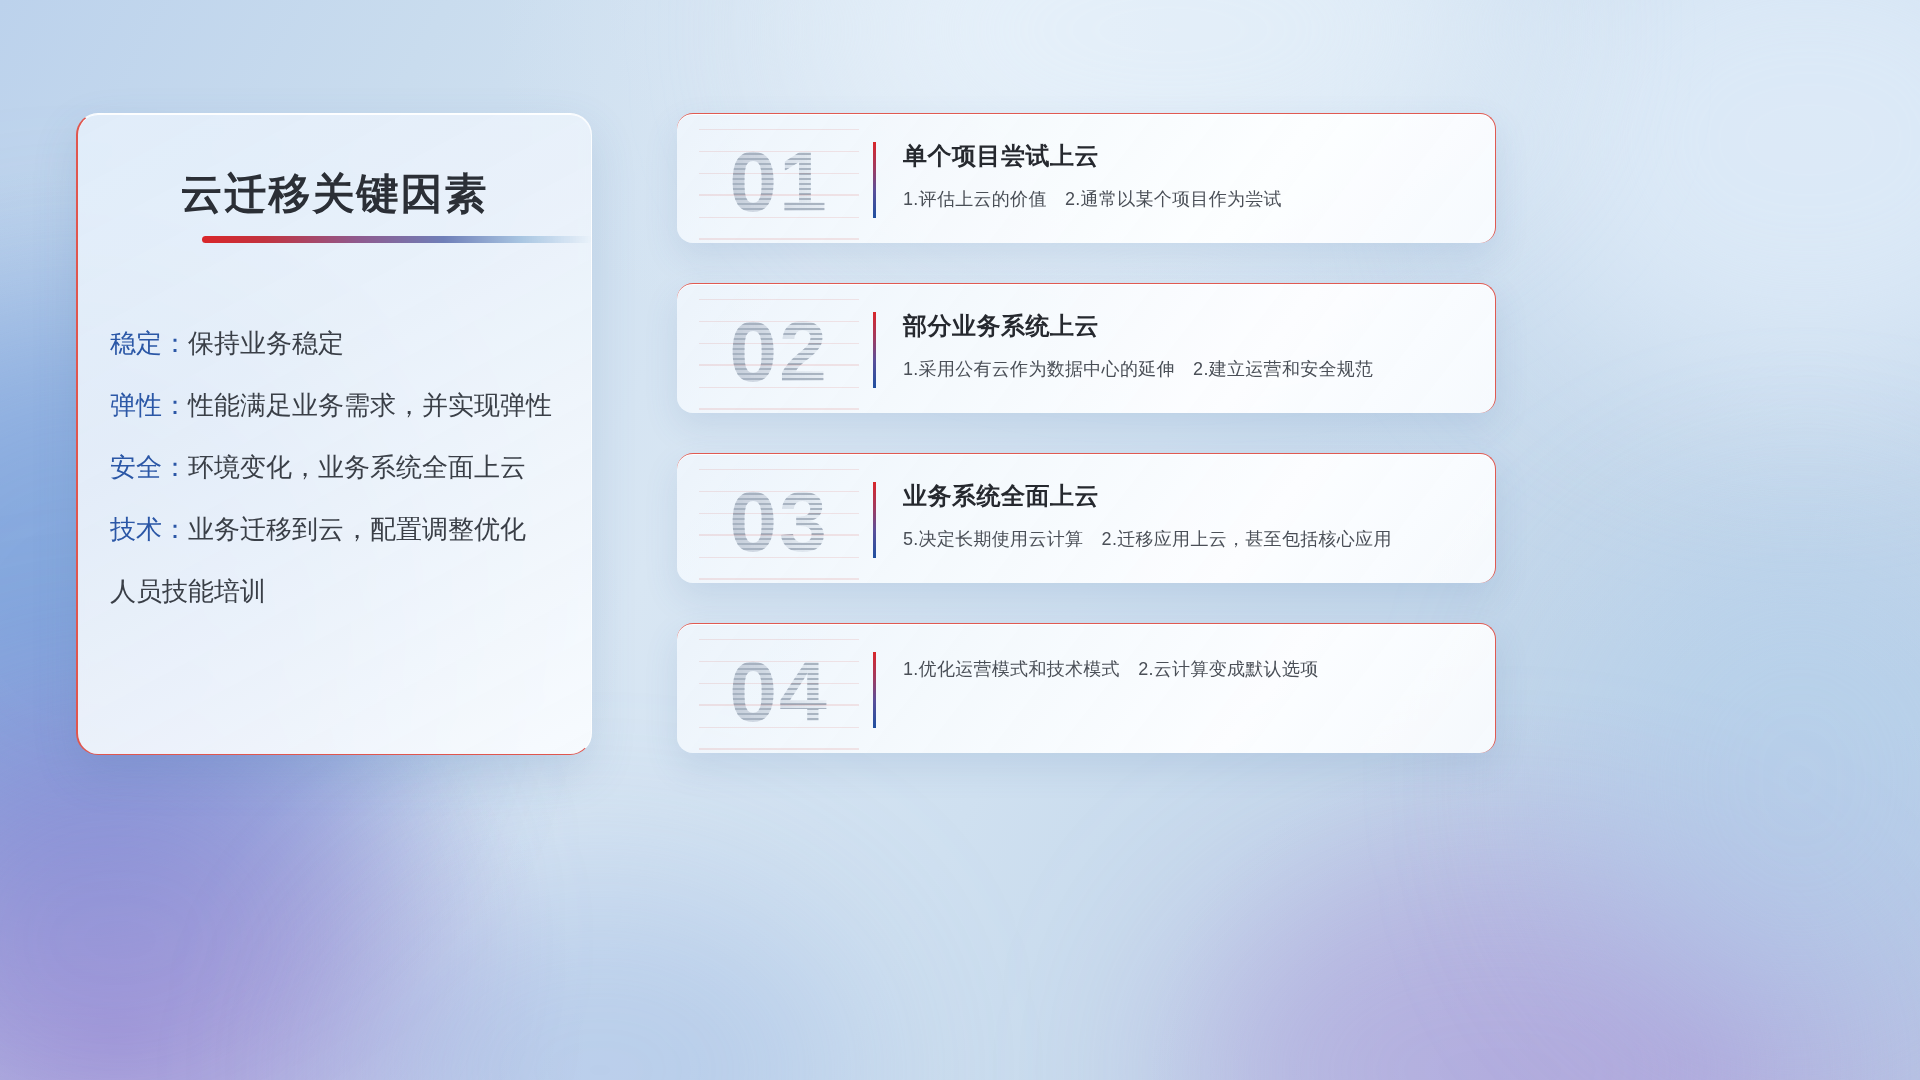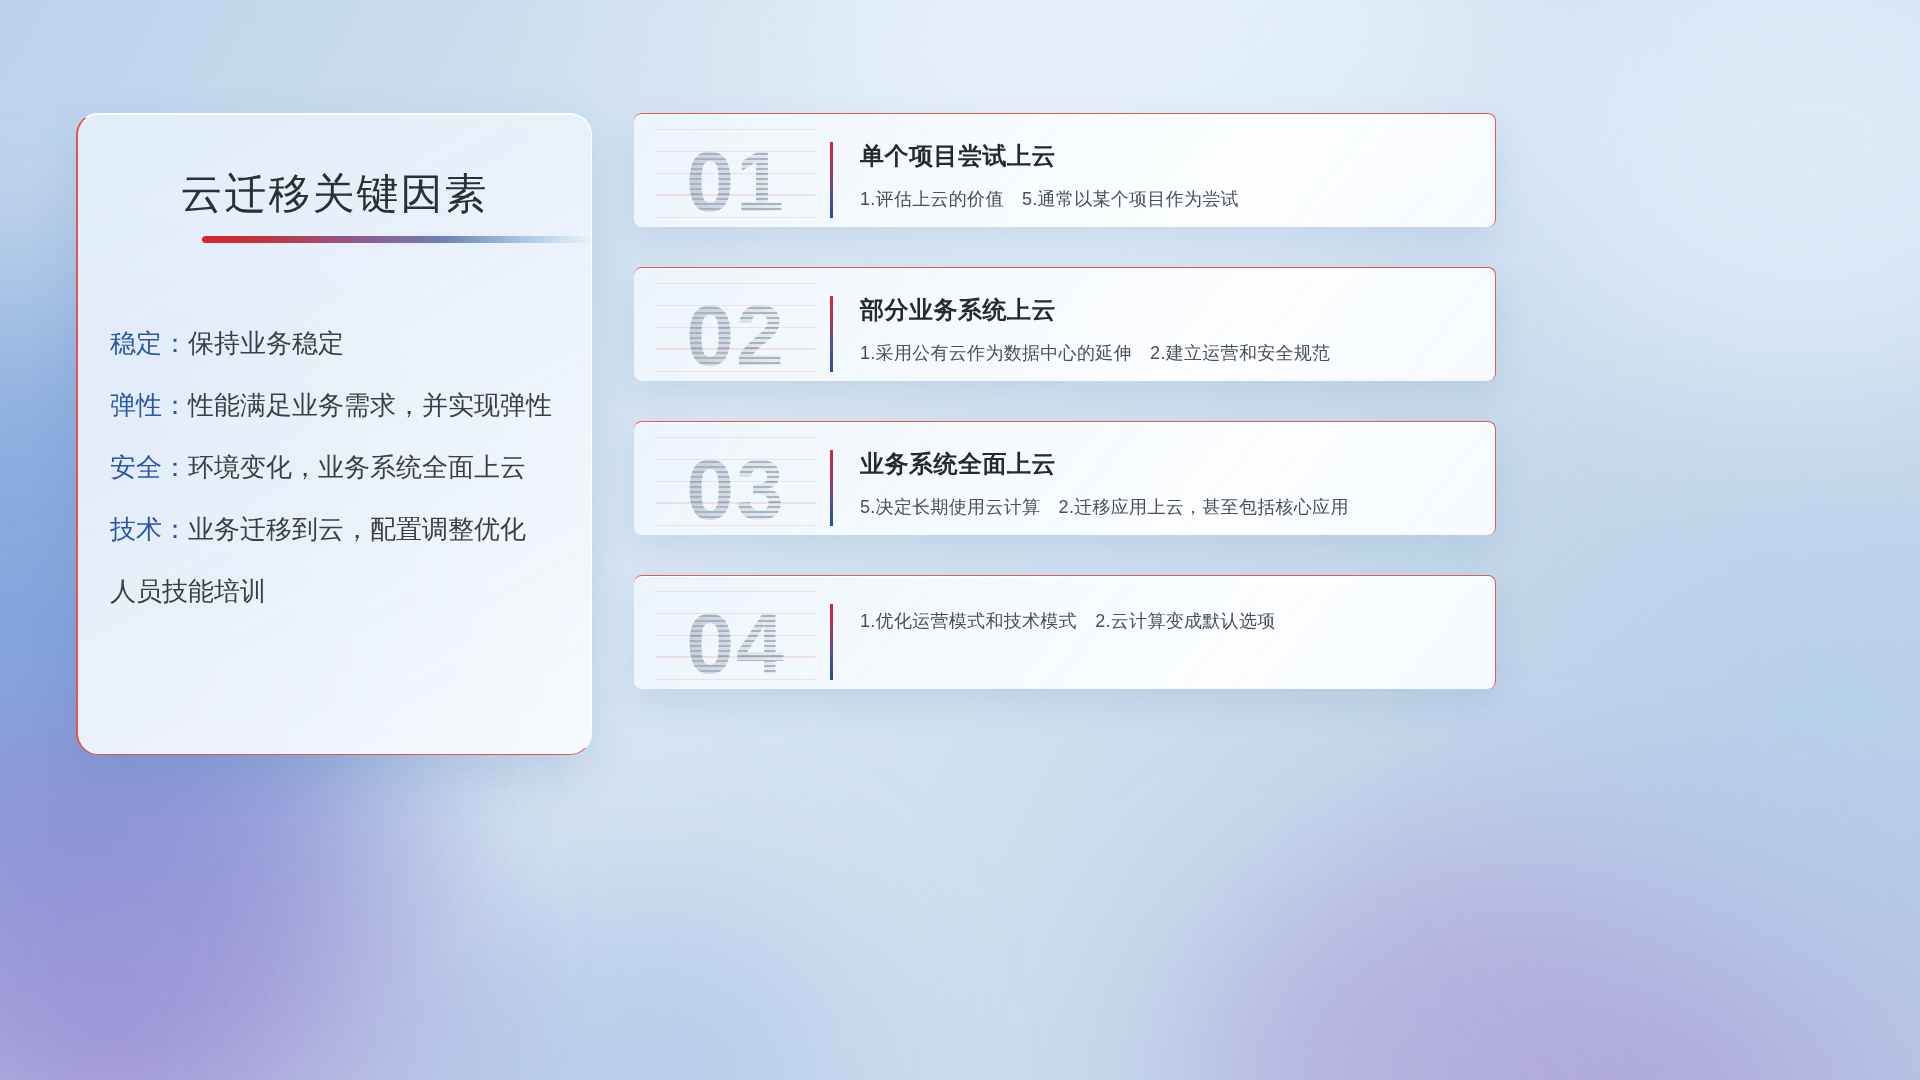--- a/index.html
+++ b/index.html
@@ -35,21 +35,21 @@
     background:linear-gradient(152deg, rgba(226,238,250,0.93) 0%, rgba(236,243,251,0.90) 38%, rgba(248,251,254,0.95) 100%);
     border:1px solid rgba(255,255,255,0.85);
     border-left:2px solid #e0564e;
     border-bottom:1.6px solid #e0564e;
     box-shadow:0 18px 46px rgba(70,110,160,0.16), inset 0 1px 0 rgba(255,255,255,0.9);
     backdrop-filter:blur(6px);
   }
   #panel-title {
     position:absolute; left:0; right:0; top:52px;
     text-align:center;
-    font-size:42px; font-weight:normal; letter-spacing:2px; color:#2b2f36;
+    font-size:42px; font-weight:bold; letter-spacing:2px; color:#2b2f36;
   }
   #title-rule {
     position:absolute; left:124px; top:122px; width:390px; height:7px;
     border-radius:4px;
     background:linear-gradient(90deg, #d9262a 0%, #c2333f 16%, #8f5a8e 40%, #6f7fb8 62%, #a9c6e2 82%, rgba(200,222,240,0) 100%);
   }
   #factor-list {
     position:absolute; left:32px; right:32px; top:198px;
   }
   .factor-row {
@@ -57,27 +57,28 @@
     height:62px; line-height:62px;
     font-size:26px; color:#3a3f47; white-space:nowrap;
   }
   .factor-key { color:#2b57a6; font-weight:500; }
   .factor-key.plain { color:#3a3f47; font-weight:400; }
   .factor-val { color:#3a3f47;text-align:center; }
 
   
   #cards { position:absolute; left:634px; top:113px; width:862px; }
   .step-card {
-    position:relative; height:114px; margin-bottom:40px;
-    border-radius:8px;
+    position:relative; height:130px; margin-bottom:40px;
+    border-radius:16px;
     background:linear-gradient(128deg, rgba(238,245,252,0.92) 0%, rgba(246,250,253,0.95) 34%, rgba(253,254,255,0.97) 70%, rgba(248,251,254,0.95) 100%);
     border-top:1.6px solid #e05a52;
     border-right:1.6px solid #e05a52;
     box-shadow:0 14px 34px rgba(70,110,160,0.13), inset 0 1px 0 rgba(255,255,255,0.9);
     overflow:hidden;
+    margin-left:43px;
   }
   .card-number {
     position:absolute; left:22px; top:8px; width:160px; height:118px;
     pointer-events:none;
   }
   .card-number .num-glyph {
     position:absolute; inset:0;
     display:flex; align-items:center; justify-content:center;
     font-size:86px; font-weight:bold; letter-spacing:2px;
     color:#a9b4c4;
@@ -156,21 +157,21 @@
 
   <div id="cards">
       <div class="step-card">
         <div class="card-number">
           <div class="num-glyph">01</div>
           <div class="num-scan"></div>
         </div>
         <div class="card-divider"></div>
         <div class="card-body">
           <div class="card-title">单个项目尝试上云</div>
-          <div class="card-sub">1.评估上云的价值　5.通常以某个项目作为尝试</div>
+          <div class="card-sub">1.评估上云的价值　2.通常以某个项目作为尝试</div>
         </div>
       </div>
       <div class="step-card">
         <div class="card-number">
           <div class="num-glyph">02</div>
           <div class="num-scan"></div>
         </div>
         <div class="card-divider"></div>
         <div class="card-body">
           <div class="card-title">部分业务系统上云</div>

